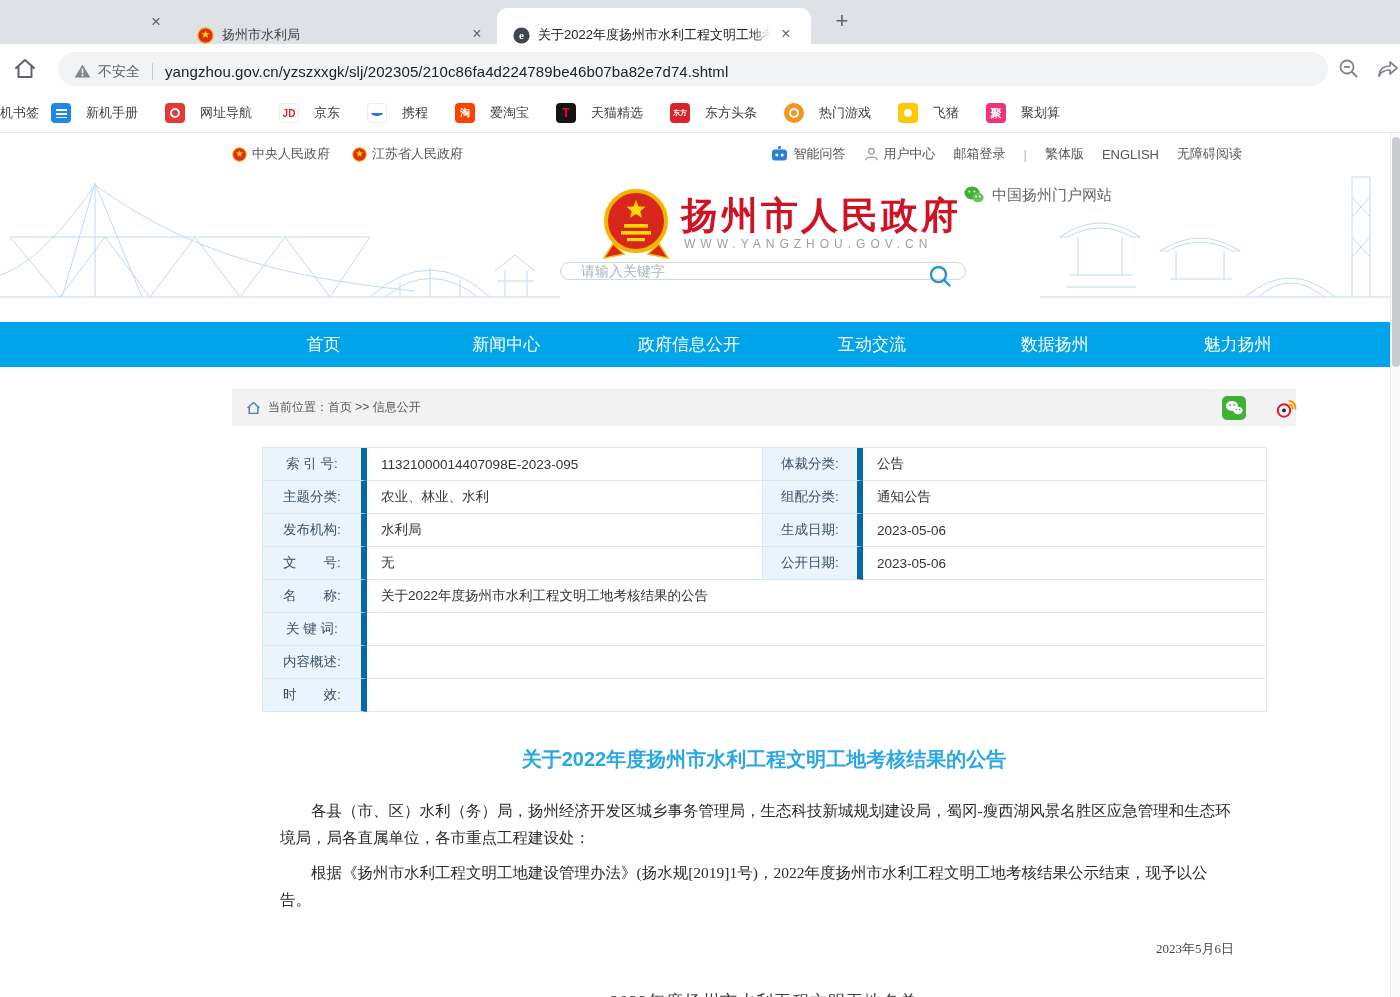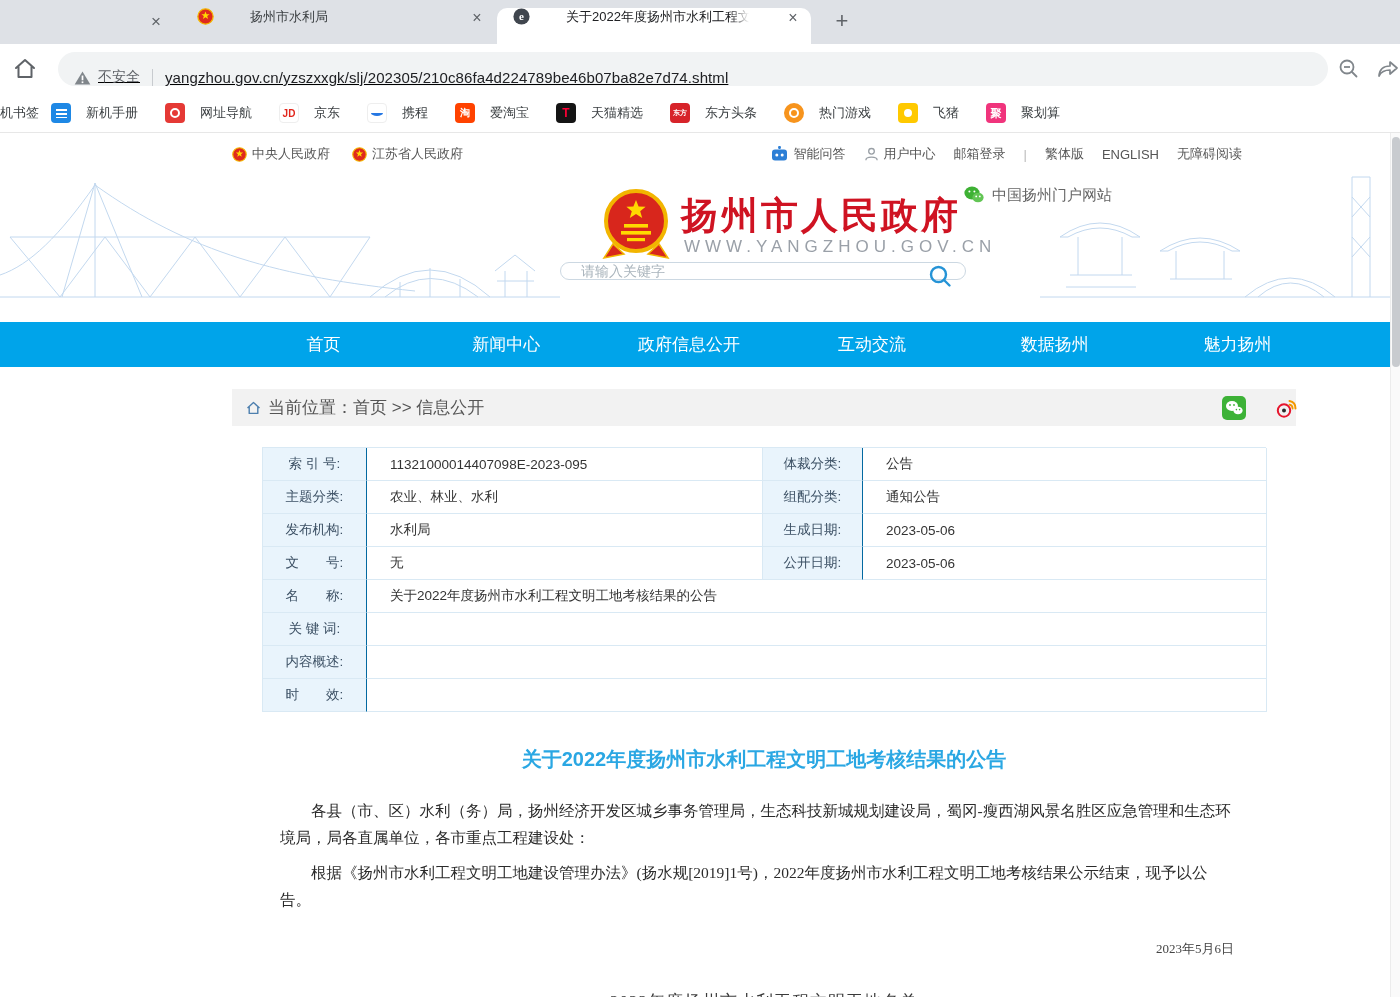--- a/index.html
+++ b/index.html
@@ -4,39 +4,39 @@
 <style>
   * { margin:0; padding:0; box-sizing:border-box; }
   html,body { width:1400px; height:997px; overflow:hidden; background:#fff;
               font-family:"Liberation Sans","DejaVu Sans",sans-serif; }
   .stage { position:relative; width:1400px; height:997px; overflow:hidden; }
 
   
   .tabbar { position:absolute; top:0; left:0; width:1400px; height:44px; background:#dee1e6; }
   .tab-stub-close { position:absolute; left:145px; top:11px; width:22px; height:22px;
     color:#5f6368; font-size:17px; line-height:22px; text-align:center; cursor:pointer; }
-  .tab { position:absolute; top:8px; height:36px; display:flex; align-items:flex-start;gap:28px; }
+  .tab { position:absolute; top:8px; height:36px; display:flex; align-items:flex-end; }
   .tab.inactive { left:183px; width:312px; padding:0 8px 0 14px; }
   .tab.active { left:497px; width:314px; background:#fff; border-radius:10px 10px 0 0; padding:0 8px 0 16px; }
   .tab .fav { width:17px; height:17px; flex:0 0 17px; margin-right:8px; }
   .tab .t-label { flex:1; font-size:13px; color:#3c4043; white-space:nowrap; overflow:hidden; }
   .tab.active .t-label { color:#202124; max-width:232px; }
   .tab .t-close { width:20px; height:20px; text-align:center; line-height:19px; font-size:16px;
     color:#5f6368; border-radius:50%; margin-left:6px; }
   .fade { position:relative; }
   .fade::after { content:""; position:absolute; right:0; top:0; width:18px; height:100%;
     background:linear-gradient(to right, rgba(255,255,255,0), #fff); }
   .tab.inactive .fade::after { background:linear-gradient(to right, rgba(222,225,230,0), #dee1e6); }
   .newtab { position:absolute; left:828px; top:8px; width:28px; height:28px; text-align:center;
     line-height:26px; font-size:22px; color:#5f6368; border-radius:50%; }
 
   .toolbar { position:absolute; top:44px; left:0; width:1400px; height:50px; background:#fff; }
   .home-btn { position:absolute; left:11px; top:11px; width:28px; height:28px; }
   .omnibox { position:absolute; left:58px; top:8px; width:1270px; height:34px; background:#f1f3f4;
-    border-radius:17px; display:flex; align-items:flex-end; padding:0 16px;text-decoration:underline; }
+    border-radius:17px; display:flex; align-items:flex-start; padding:11px 16px; }
   .sec-label { font-size:14px; color:#5f6368; margin-left:7px; }
   .omni-div { width:1px; height:17px; background:#c8cbcf; margin:0 12px; }
   .url-text { font-size:15px; color:#202124; letter-spacing:.1px; white-space:nowrap; }
   .tb-ico { position:absolute; top:13px; width:24px; height:24px; }
   .tb-zoom { left:1337px; } .tb-share { left:1376px; }
 
   .bookmarks { position:absolute; top:94px; left:0; width:1400px; height:39px; background:#fff;
     border-bottom:1px solid #e7e7e7; display:flex; align-items:center; }
   .bm-cut { font-size:13px; color:#3c4043; margin:0 12px 0 0; }
   .bm { display:flex; align-items:center; margin-right:27px; cursor:pointer; }
@@ -56,49 +56,49 @@
   .gt-group.left .gt-link { margin-left:0; margin-right:22px; }
   .gt-link .mini { margin-right:5px; }
   .gt-sep { color:#bbb; margin-left:18px; font-size:13px; }
 
   
   .banner { position:absolute; top:175px; left:0; width:1400px; height:147px; background:#fff; overflow:hidden; }
   .art { position:absolute; top:0; opacity:.75; }
   .logo-emblem { position:absolute; left:600px; top:12px; }
   .site-name { position:absolute; left:681px; top:16px; font-size:37px; font-weight:bold;
     color:#cf1322; letter-spacing:3px; white-space:nowrap; }
-  .site-domain { position:absolute; left:684px; top:62px; font-size:17px; color:#9aa0a8; letter-spacing:5px; }
+  .site-domain { position:absolute; left:684px; top:62px; font-size:12px; color:#9aa0a8; letter-spacing:5px; }
   .portal { position:absolute; left:964px; top:11px; display:flex; align-items:flex-start; }
   .portal-label { font-size:15px; color:#666; margin-left:8px; }
   .search-box { position:absolute; left:560px; top:87px; width:406px; height:18px; border:1px solid #ccd8e2;
     border-radius:17px; background:#fff; display:flex; align-items:flex-start; padding:0 12px 0 20px; }
   .search-box input { flex:1; border:none; outline:none; font-size:14px; color:#333; background:transparent;
     font-family:"Liberation Sans",sans-serif; }
   .search-box input::placeholder { color:#a9b4bc; }
 
   
   .navbar { position:absolute; top:322px; left:0; width:1400px; height:45px; background:#00a4ea;
     display:flex; padding:0 71px 0 232px; }
   .nav-item { flex:1; display:flex; align-items:center; justify-content:center; color:#fff;
     font-size:17px; cursor:pointer; white-space:nowrap; }
 
   
   .site { position:absolute; left:232px; top:389px; width:1064px; }
   .crumb { position:absolute; left:0; top:0; width:1064px; height:37px; background:#f2f2f2;
     display:flex; align-items:center; padding:0 14px; }
-  .crumb-text { font-size:17px; color:#555; margin-left:7px; }
+  .crumb-text { font-size:12px; color:#555; margin-left:7px; }
   .crumb-icons { position:absolute; left:962px; top:7px; display:flex; }
   .crumb-icons .sh { width:24px; height:24px; margin-left:28px; cursor:pointer; }
 
   .itable { position:absolute; left:30px; top:58px; width:1004px; display:grid;
     grid-template-columns:104px 396px 100px 404px; grid-auto-rows:33px;
     border-top:1px solid #d9e9f4; border-left:1px solid #d9e9f4; }
   .lt { background:#e9f4fc; color:#3c5064; font-size:13.5px; display:flex; align-items:center;
-    justify-content:center; border-right:1px solid #0369a1; border-bottom:1px solid #d9e9f4; white-space:pre; }
-  .vt { font-size:13.5px; color:#333; display:flex; align-items:center; padding-left:23px;
+    justify-content:center; border-right:6px solid #0369a1; border-bottom:1px solid #d9e9f4; white-space:pre; }
+  .vt { font-size:13.5px; color:#333; display:flex; align-items:center; padding-left:14px;
     border-right:1px solid #d9e9f4; border-bottom:1px solid #d9e9f4; }
   .span3 { grid-column:2 / 5; }
 
   .article { position:absolute; left:0; top:322px; width:1064px;
     font-family:"Liberation Serif","DejaVu Serif",serif; }
   .a-title { margin-top:35px; text-align:center; font-size:20px; font-weight:bold; color:#2aa7e3;
     font-family:"Liberation Sans","DejaVu Sans",sans-serif; }
   .a-para { margin:24px 62px 0 48px; font-size:15.5px; color:#2b2b2b; line-height:27px; text-indent:2em; }
   .a-para.p2 { margin-top:8px; }
   .a-date { margin-top:27px; padding-right:62px; text-align:right; font-size:13px; color:#444; }

